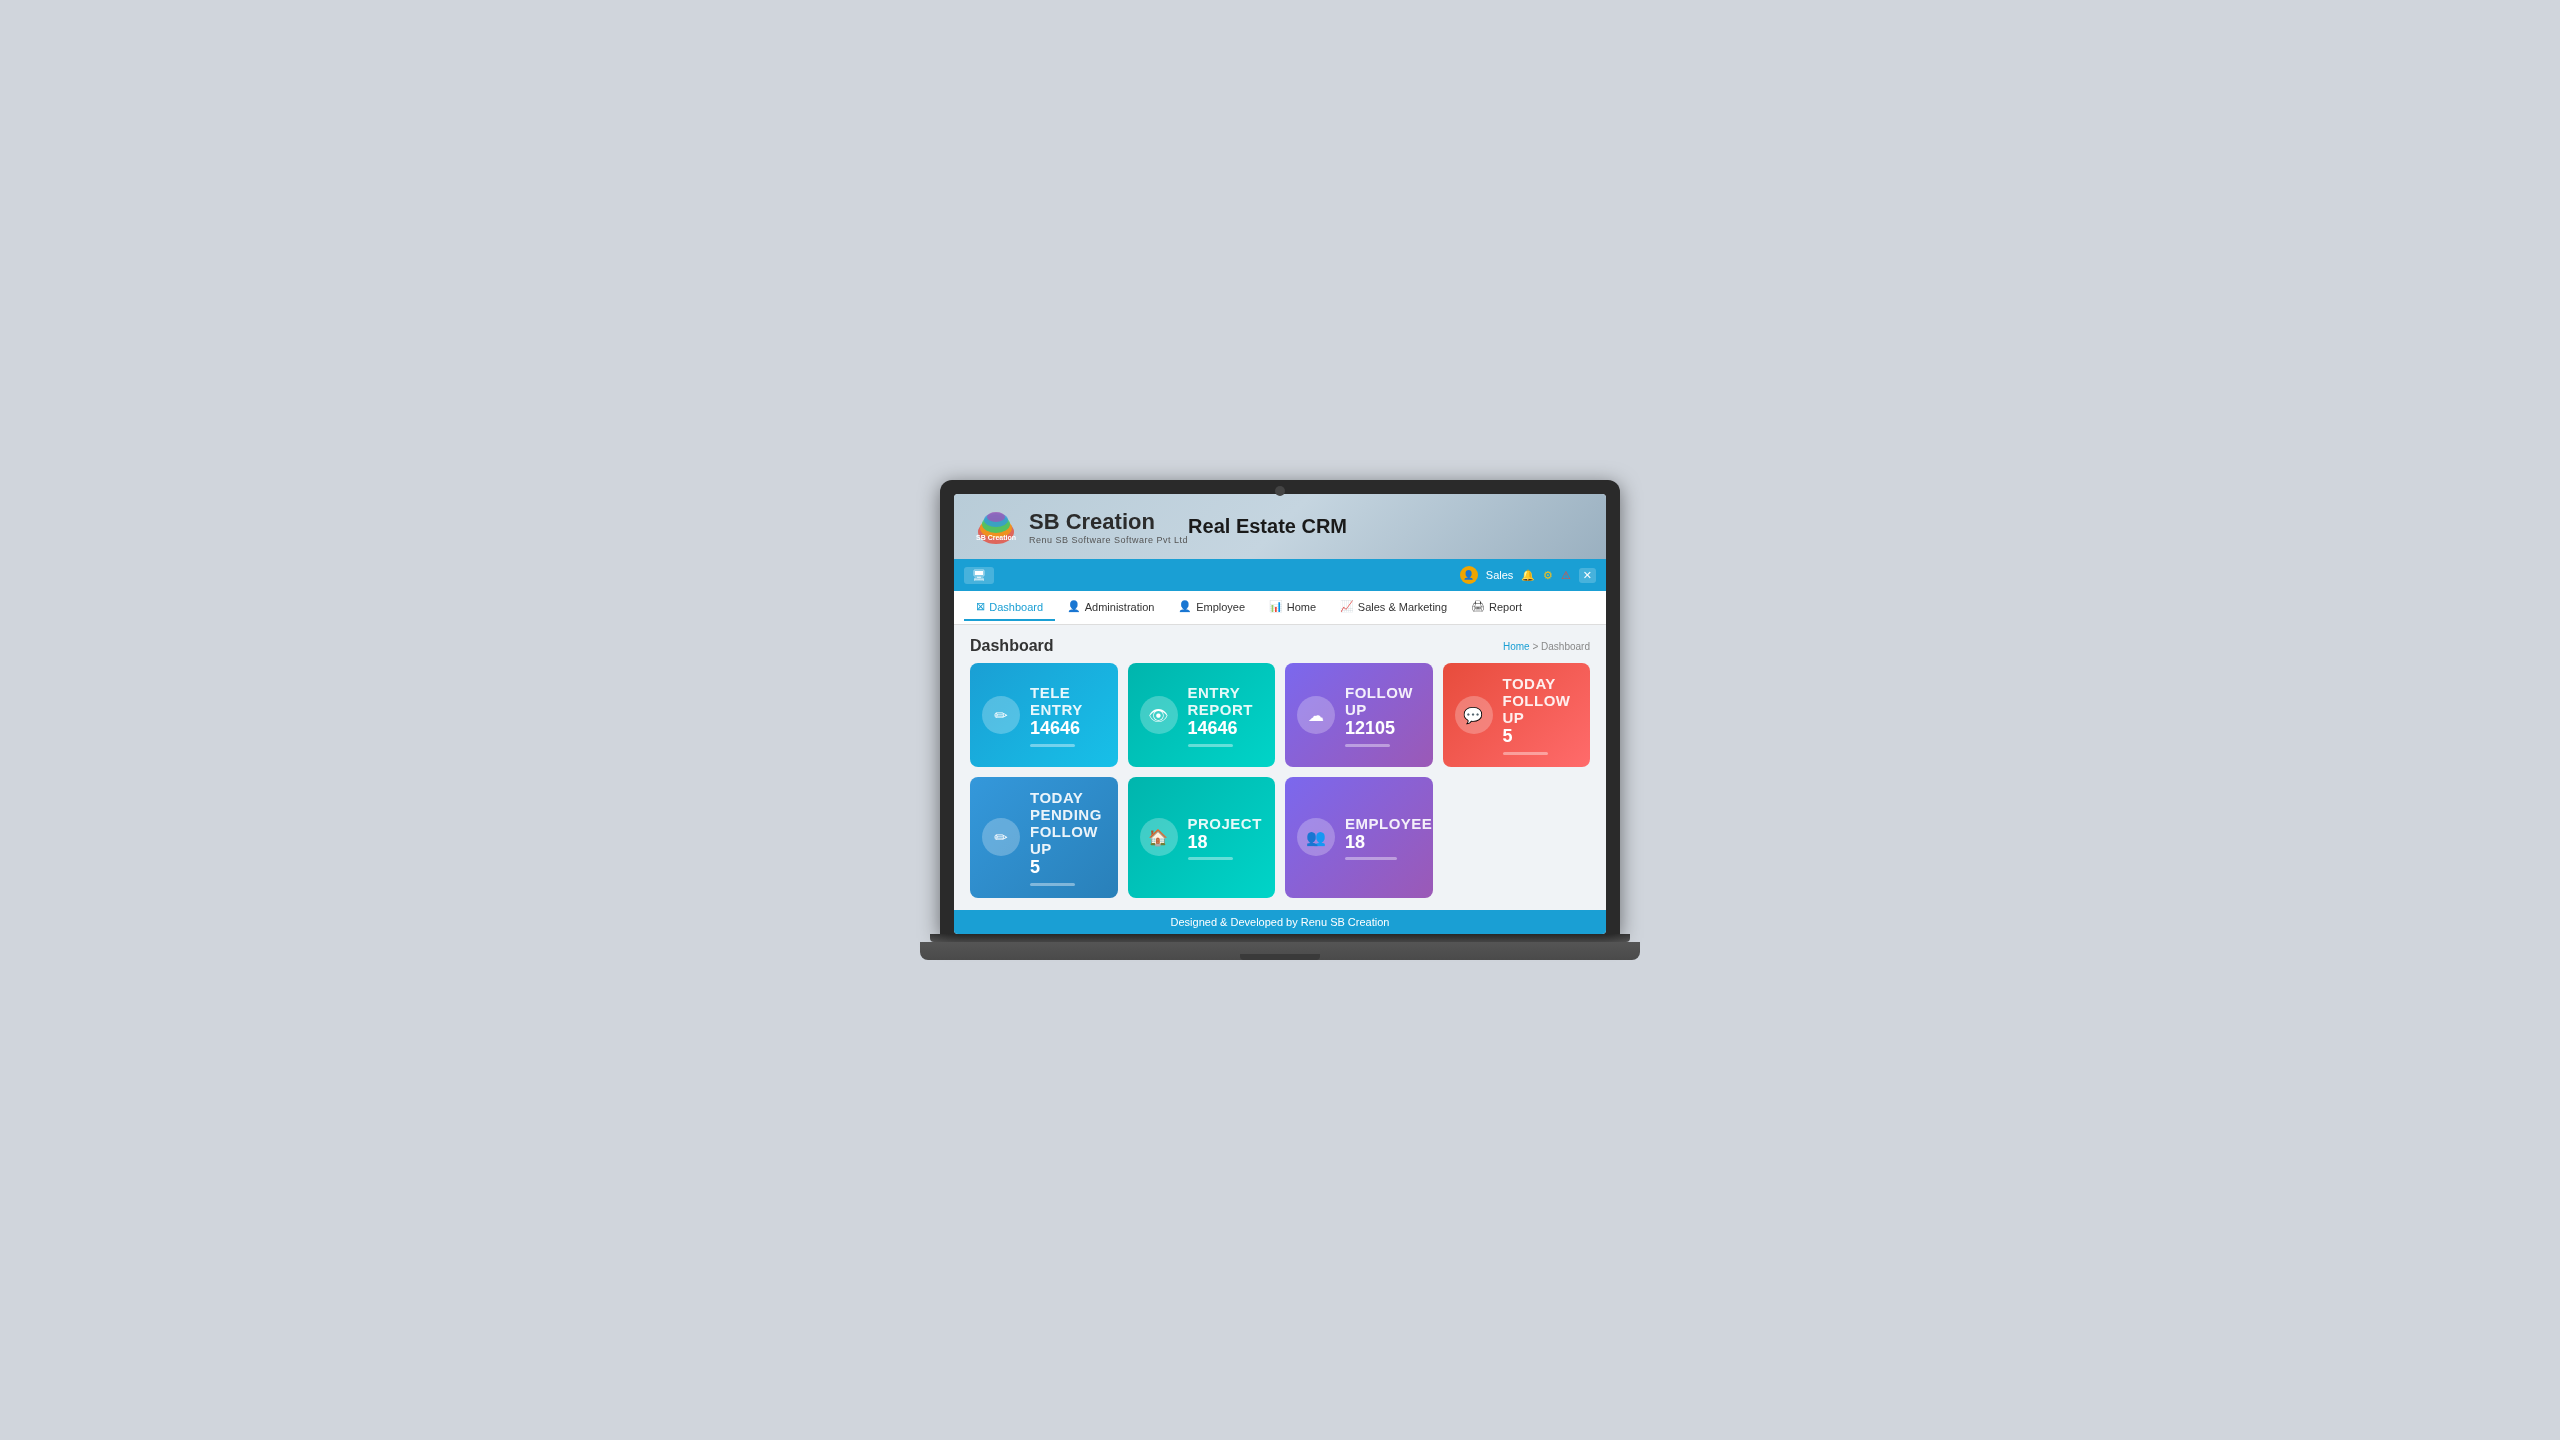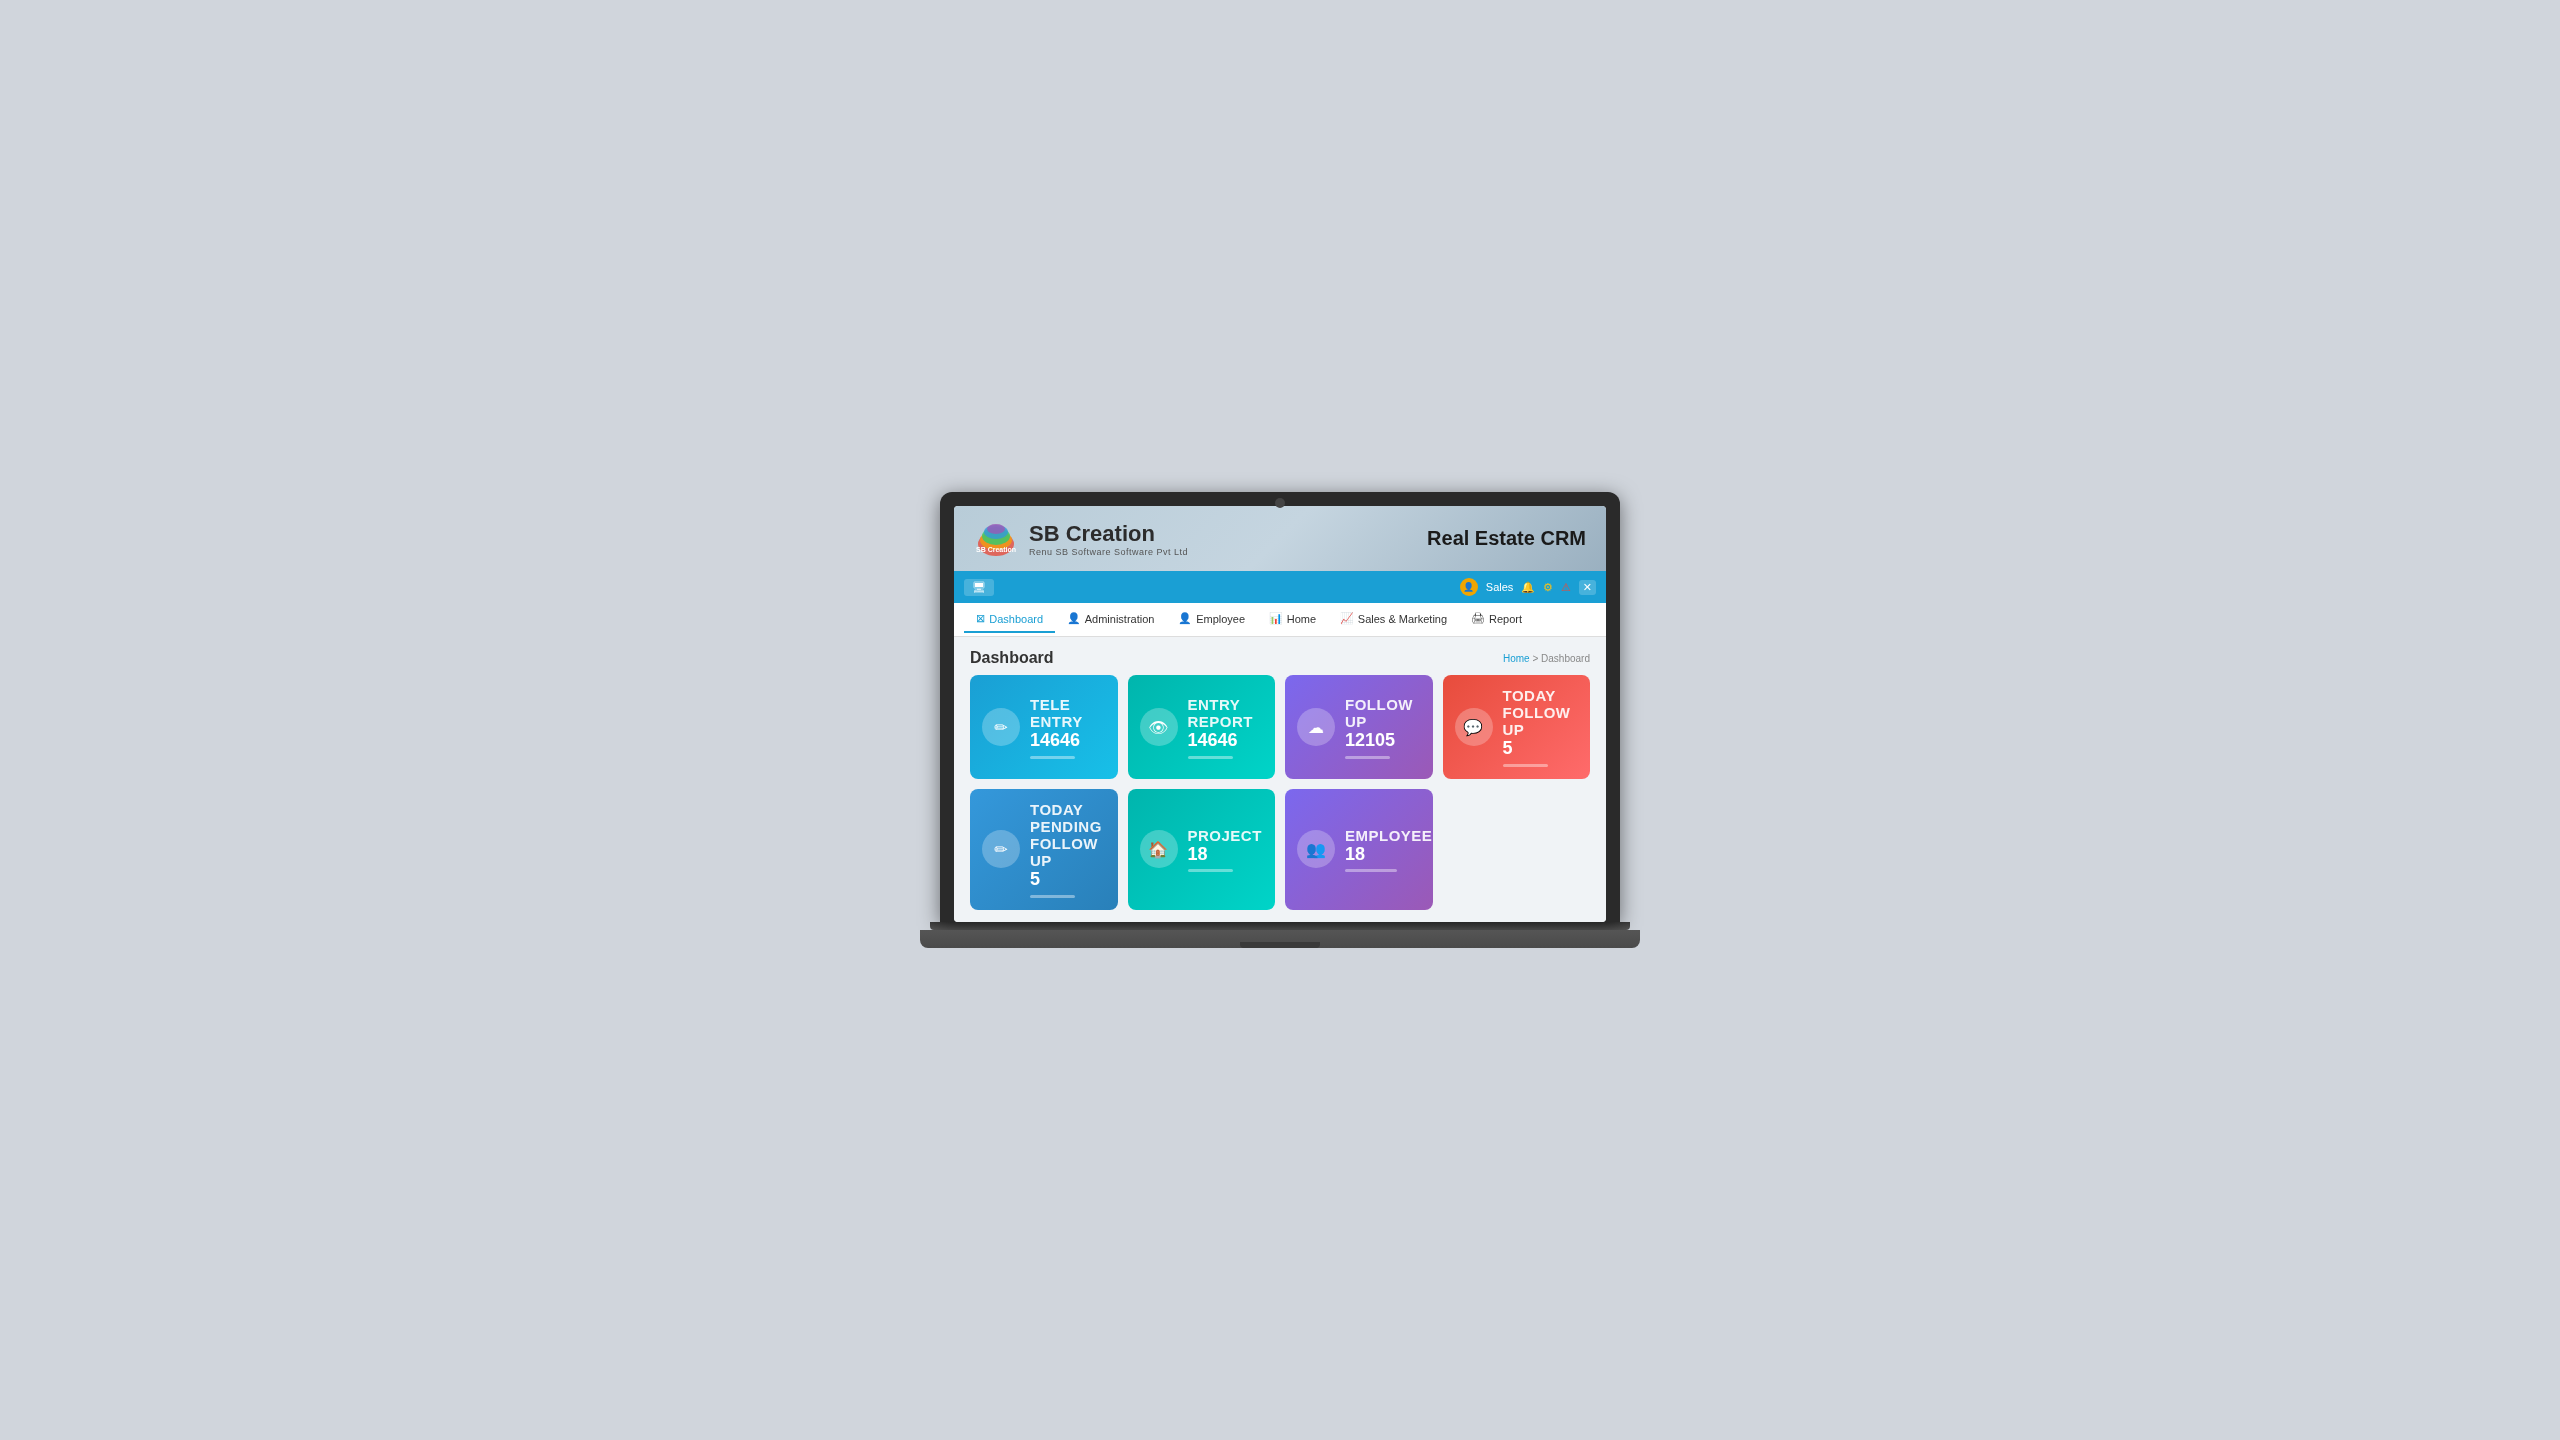--- a/index.html
+++ b/index.html
@@ -73,21 +73,20 @@
       height: 6px;
       background: #3a3a3a;
       border-radius: 0 0 4px 4px;
     }
 
     
     .app-header {
       background: linear-gradient(135deg, #b8ccd8 0%, #c5d5e0 50%, #9ab0c0 100%);
       padding: 10px 20px;
       display: flex;
-      justify-content: space-between;
       align-items: center;
     }
 
     .logo-area {
       display: flex;
       align-items: center;
       gap: 10px;
     }
 
     .logo-text {
@@ -488,20 +487,23 @@
               <div class="card-bar"></div>
             </div>
           </div>
 
           <div style="background:transparent;"></div>
 
         </div>
 
       </div>
 
+      <div class="app-footer">
+        <span>Designed &amp; Developed by Renu SB Creation</span>
+      </div>
 
     </div>
   </div>
 
   <div class="laptop-hinge"></div>
 
   <div class="laptop-base"></div>
 </div>
 
 </body></html>

